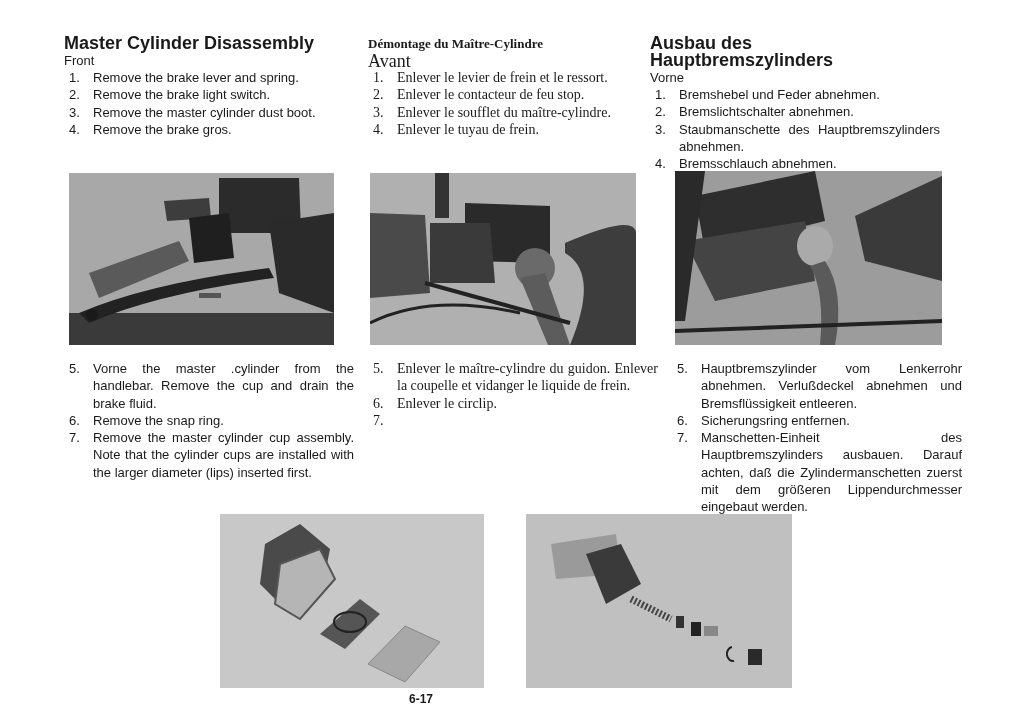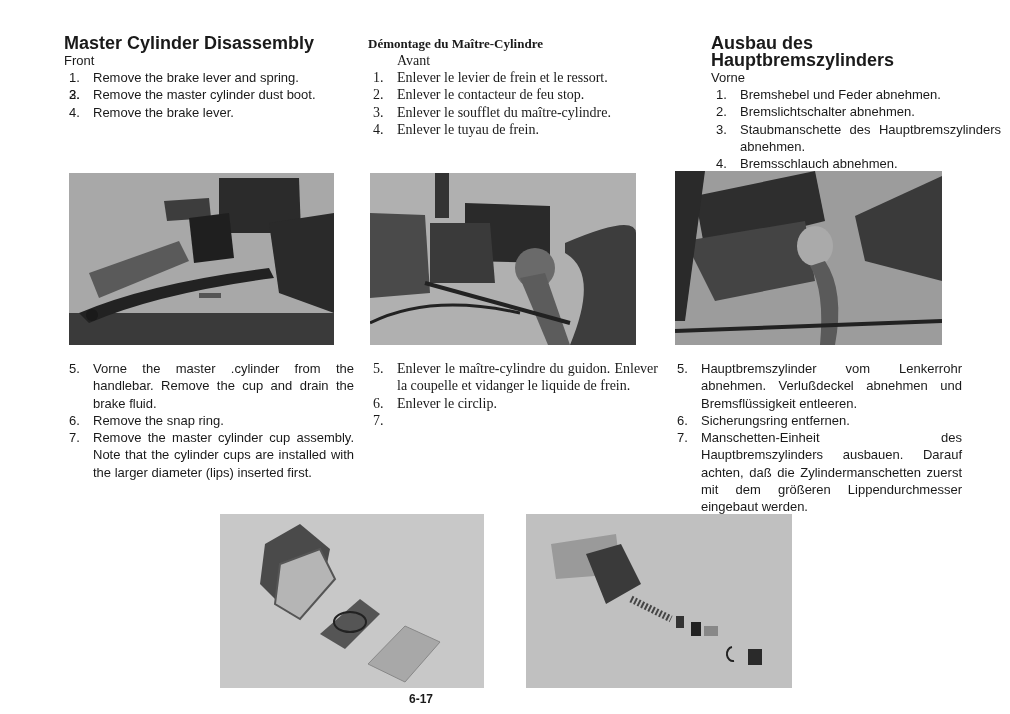--- a/index.html
+++ b/index.html
@@ -3,27 +3,27 @@
 <meta charset="utf-8">
 <style>
   html, body { margin: 0; padding: 0; }
   body {
     width: 1010px; height: 714px; background: #ffffff; position: relative; overflow: hidden;
     color: #1a1a1a;
   }
   .col { position: absolute; top: 35px; width: 290px; }
   .col-en { left: 64px; }
   .col-fr { left: 368px; }
-  .col-de { left: 711px; }
+  .col-de { left: 650px; }
   .sans { font-family: "Liberation Sans", sans-serif; }
   .serif { font-family: "Liberation Serif", serif; }
   .title { font-size: 18px; font-weight: bold; line-height: 17px; margin: 0; }
   .serif .title { font-size: 13px; }
   .sub { font-size: 13px; line-height: 16px; margin: 1px 0 0 0; }
-  .serif .sub { font-size: 14px; margin-left: 29px; }
+  .serif .sub { font-size: 18px; }
   ol.steps { list-style: none; margin: 0; padding: 0; }
   ol.steps li { position: relative; padding-left: 29px; font-size: 13px; line-height: 17.3px; }
   .serif ol.steps li { font-size: 14px; line-height: 17.3px; }
   ol.steps li .num { position: absolute; left: 5px; top: 0; }
   ol.steps li .txt { display: block; text-align: justify; }
   .lower { position: absolute; top: 360px; width: 290px; }
   .lower.col-en { left: 64px; }
   .lower.col-fr { left: 368px; }
   .lower.col-de { left: 672px; }
 
@@ -52,28 +52,29 @@
 <div class="col col-en sans">
   <h2 class="title">Master Cylinder Disassembly</h2>
   <p class="sub">Front</p>
   <ol class="steps">
     <li>
         <span class="num">1.</span>
         <span class="txt">Remove the brake lever and spring.</span>
       </li>
     <li>
         <span class="num">2.</span>
+        <span class="txt">Remove the brake light switch.</span>
       </li>
     <li>
         <span class="num">3.</span>
         <span class="txt">Remove the master cylinder dust boot.</span>
       </li>
     <li>
         <span class="num">4.</span>
-        <span class="txt">Remove the brake lever.</span>
+        <span class="txt">Remove the brake gros.</span>
       </li>
   </ol>
 </div>
 
 <div class="col col-fr serif">
   <h2 class="title">Démontage du Maître-Cylindre</h2>
   <p class="sub">Avant</p>
   <ol class="steps">
     <li>
         <span class="num">1.</span>

